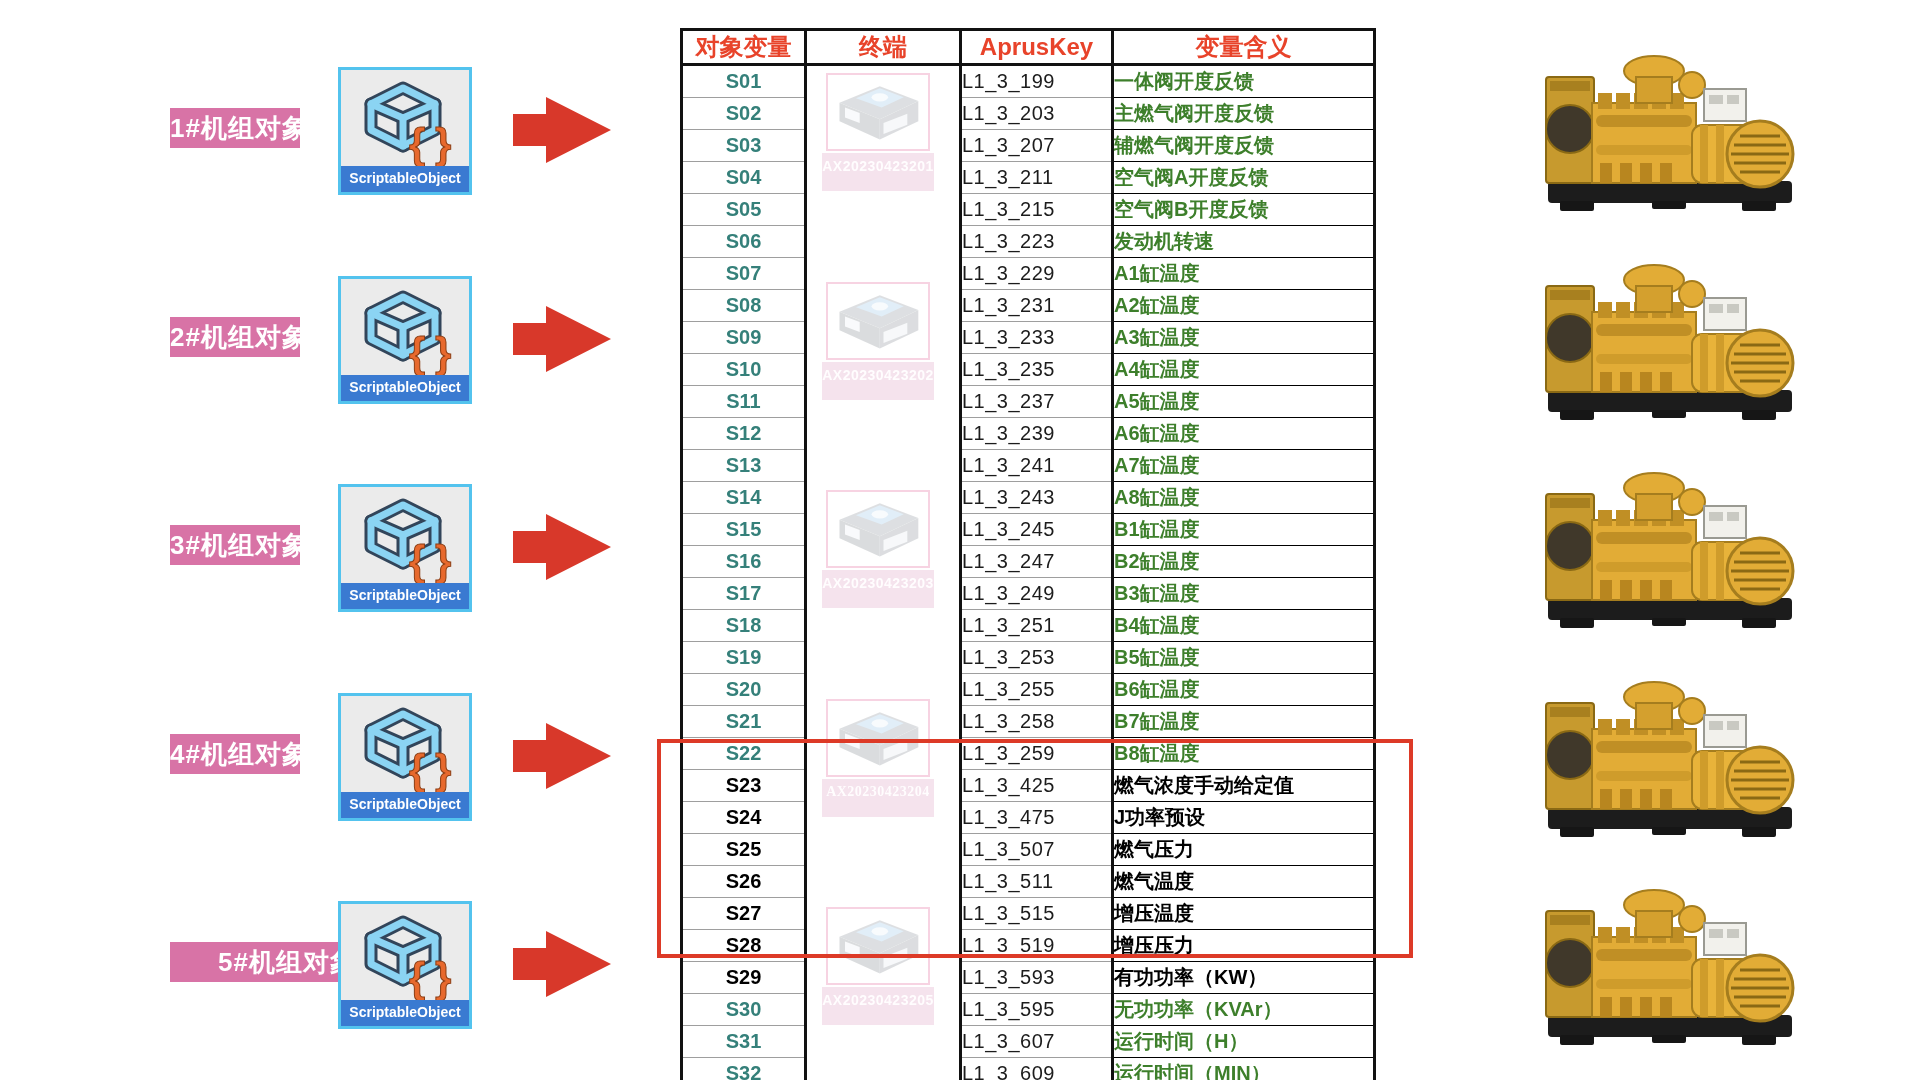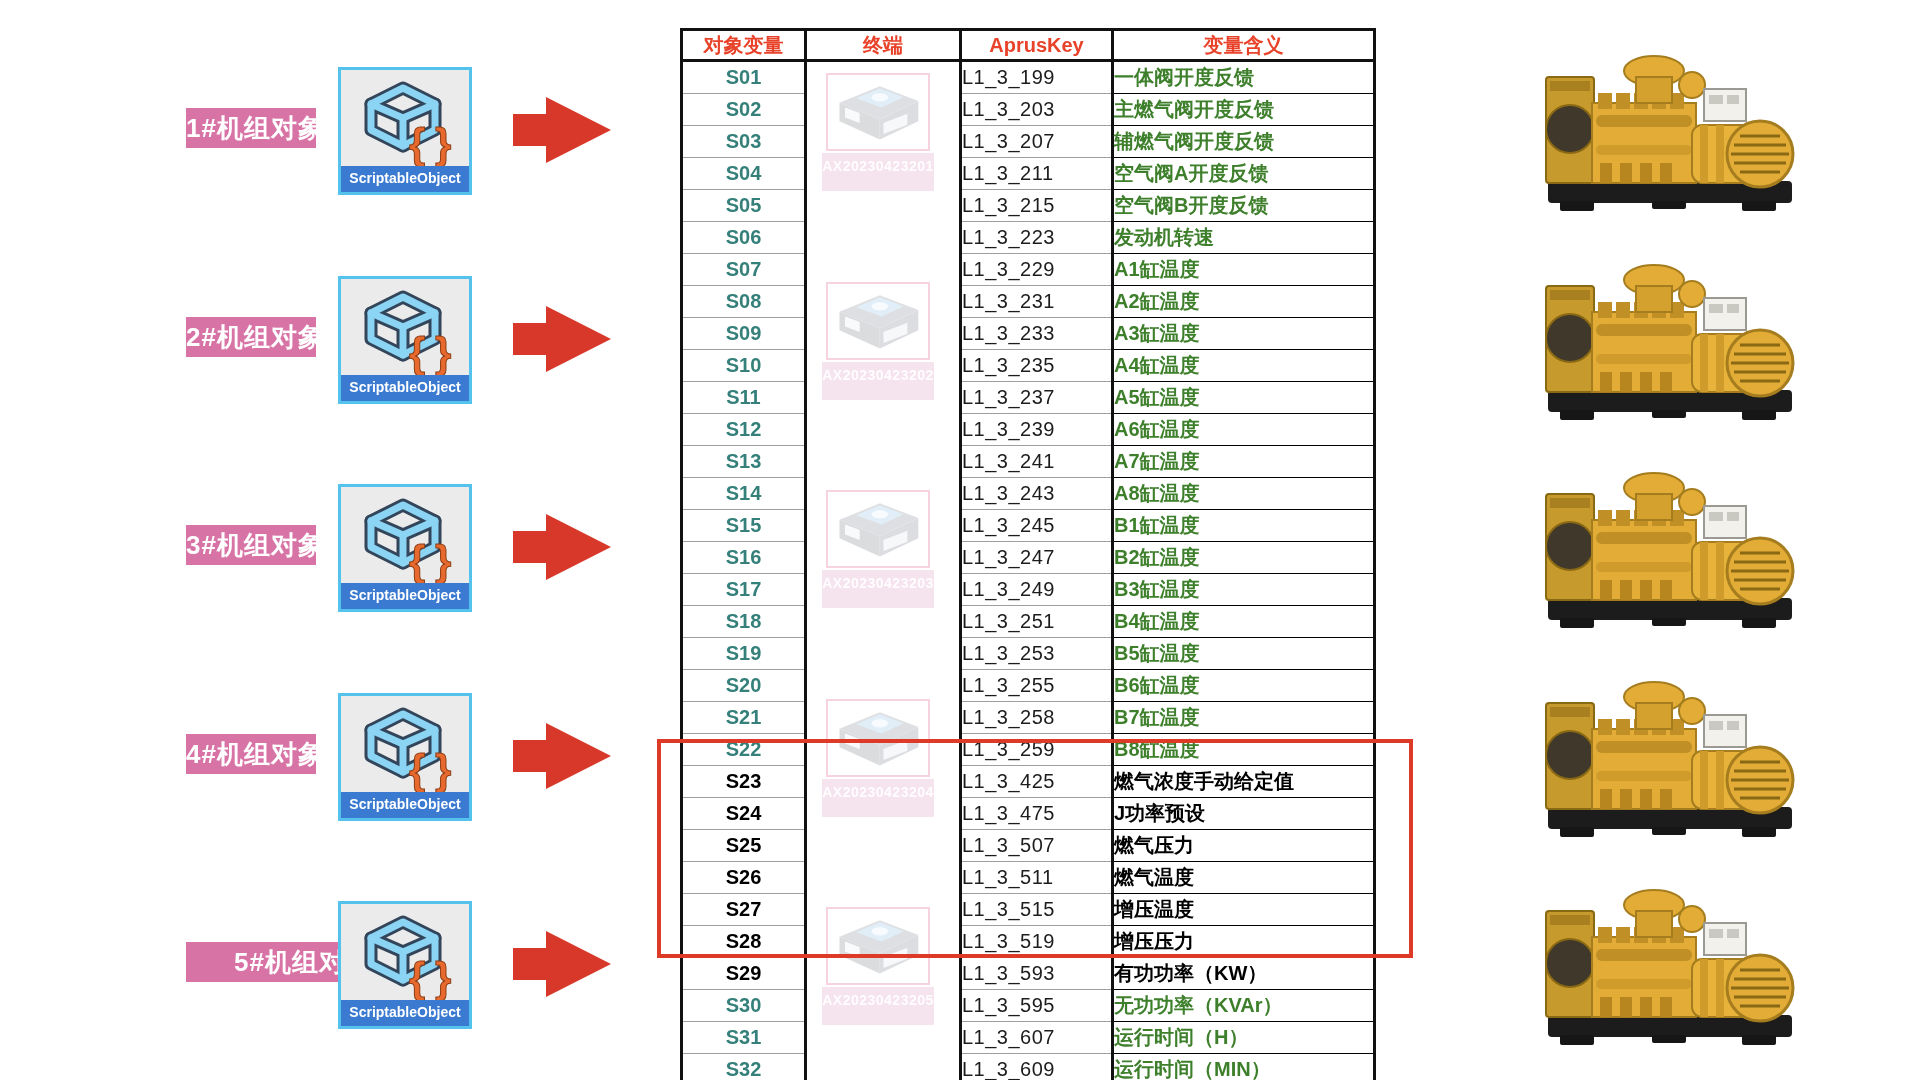--- a/index.html
+++ b/index.html
@@ -1,34 +1,34 @@
 <!DOCTYPE html>
 <html><head>
 <meta charset="utf-8">
 <style>
   html,body{margin:0;padding:0;background:#fff;}
   #stage{position:relative;width:1920px;height:1080px;background:#ffffff;overflow:hidden;
          font-family:"Liberation Sans","DejaVu Sans",sans-serif;}
 
   
-  .unit-label{position:absolute;left:186px;width:130px;height:40px;background:#d873a6;
+  .unit-label{position:absolute;left:170px;width:130px;height:40px;background:#d873a6;
               color:#ffffff;font-weight:bold;font-size:26px;line-height:40px;text-align:left;
               letter-spacing:1px;white-space:nowrap;}
   .so-icon{position:absolute;left:338px;width:134px;height:128px;background:#ebebeb;
            border:3px solid #53c3ee;box-sizing:border-box;}
   .so-icon svg{position:absolute;left:0;top:0;width:128px;height:98px;}
   .so-caption{position:absolute;left:0;right:0;bottom:0;height:26px;background:#3a7ad1;
               color:#ffffff;font-weight:bold;font-size:14px;line-height:24px;text-align:center;
               white-space:nowrap;overflow:hidden;}
   .arrow{position:absolute;left:513px;width:100px;height:70px;}
 
   
   table.vtable{position:absolute;left:680px;top:28px;border-collapse:collapse;table-layout:fixed;
                border:3px solid #111;}
-  .vtable th{height:28px;border-bottom:3px solid #111;color:#e8432a;font-size:20px;
+  .vtable th{height:28px;border-bottom:3px solid #111;color:#e8432a;font-size:24px;
              font-weight:bold;text-align:center;padding:0;}
   .vtable td{height:31px;padding:0;font-size:20px;}
   .b-l{border-left:3px solid #111;}
   .c-id{color:#35807a;font-weight:bold;text-align:center;border-top:1px solid #9e9e9e;}
   .c-key{color:#1c1c1c;text-align:left;letter-spacing:.5px;border-top:1px solid #9e9e9e;}
   .c-meaning{color:#3d7f2b;font-weight:bold;text-align:left;padding-left:7px;font-size:19px;
              border-top:1px solid #000000;white-space:nowrap;}
   tr.hl .c-id,tr.hl .c-meaning{color:#000000;}
   .c-term{background:#ffffff;}
 
@@ -376,21 +376,21 @@
             <polygon points="10,26 54,44 54,66 10,46" fill="#222c38"></polygon>
             <polygon points="54,44 96,24 96,46 54,66" fill="#2a3543"></polygon>
             <polygon points="28,21 54,10 80,20 56,31" fill="#4e9ad8"></polygon>
             <ellipse cx="54" cy="20" rx="9" ry="4.5" fill="#d8e9f8"></ellipse>
             <polygon points="16,31 32,37 32,48 16,42" fill="#dfe6ee"></polygon>
             <polygon points="58,48 84,38 84,50 58,60" fill="#cfd8e2"></polygon>
           </svg>
         </div>
         <div class="term-label">AX20230423203</div>
       </div>
-      <div class="term" style="top: 698.5px;">
+      <div class="term" style="top: 698.5px; font-family: Liberation Serif, serif;">
         <div class="term-frame">
           <svg viewBox="0 0 104 72">
             <polygon points="10,26 54,8 96,24 54,44" fill="#33404f"></polygon>
             <polygon points="10,26 54,44 54,66 10,46" fill="#222c38"></polygon>
             <polygon points="54,44 96,24 96,46 54,66" fill="#2a3543"></polygon>
             <polygon points="28,21 54,10 80,20 56,31" fill="#4e9ad8"></polygon>
             <ellipse cx="54" cy="20" rx="9" ry="4.5" fill="#d8e9f8"></ellipse>
             <polygon points="16,31 32,37 32,48 16,42" fill="#dfe6ee"></polygon>
             <polygon points="58,48 84,38 84,50 58,60" fill="#cfd8e2"></polygon>
           </svg>

